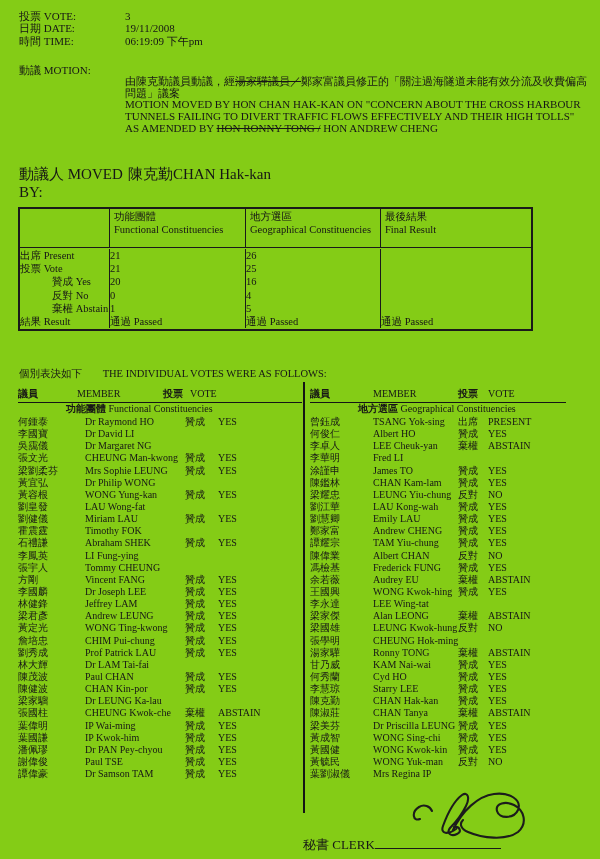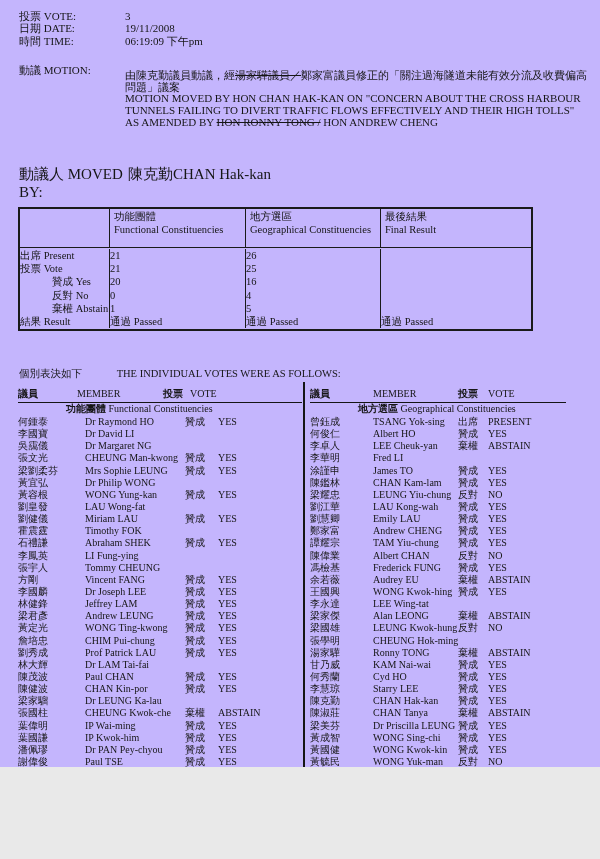--- a/index.html
+++ b/index.html
@@ -2,45 +2,45 @@
 <html><head>
 <meta charset="utf-8">
 <style>
   html,body{margin:0;padding:0;}
   body{
     width:600px;height:859px;background:#e9e9e9;
     font-family:"Liberation Serif","DejaVu Serif",serif;
     color:#161616;
   }
   .page{
-    position:relative;width:600px;height:767px;background:#c4b5fd;
+    position:relative;width:600px;height:859px;background:#84cc16;
     overflow:hidden;
   }
   .abs{position:absolute;}
   
   .meta{left:19px;top:10px;font-size:11px;}
   .meta-row{display:grid;grid-template-columns:106px auto;line-height:12.3px;}
   
   .motion-label{left:19px;top:63px;font-size:11px;}
-  .motion-text{left:125px;top:70px;width:463px;font-size:11px;line-height:11.7px;}
+  .motion-text{left:125px;top:76px;width:463px;font-size:11px;line-height:11.7px;}
   .strike{text-decoration:line-through;}
   
   .movedby{left:19px;top:165px;font-size:15px;display:grid;grid-template-columns:109px auto;}
   
   .sumtable{left:18px;top:207px;width:511px;border:2px solid #1a1a1a;font-size:10.5px;}
   .sum-header{display:grid;grid-template-columns:89px 136px 135px auto;border-bottom:1.6px solid #1a1a1a;}
   .shcell{padding:2px 0 2px 4px;height:34px;line-height:12.5px;}
   .shcell.bl,.scell.bl{border-left:1.4px solid #1a1a1a;}
   .sum-body{padding:1px 0;}
   .srow{display:grid;grid-template-columns:89px 136px 135px auto;height:13.2px;line-height:13.2px;}
   .scell{white-space:nowrap;}
   .scell.indent{padding-left:32px;}
   
   .ivheading{left:19px;top:367px;font-size:10.5px;}
-  .ivheading .en{margin-left:32px;}
+  .ivheading .en{margin-left:18px;}
   
   .vcol{top:387px;font-size:10px;font-family:Liberation Serif, serif;}
   .vcol-l{left:18px;width:284px;}
   .vcol-r{left:310px;width:286px;}
   .vhead{display:grid;height:14px;line-height:13px;}
   .vhead-l{grid-template-columns:59px 86px 27px auto;}
   .vhead-r{grid-template-columns:63px 85px 30px auto;}
   .vhead .zh{font-weight:bold;}
   .vrule{border-top:1.8px solid #151515;margin-top:1px;}
   .vrule-r{width:256px;}

